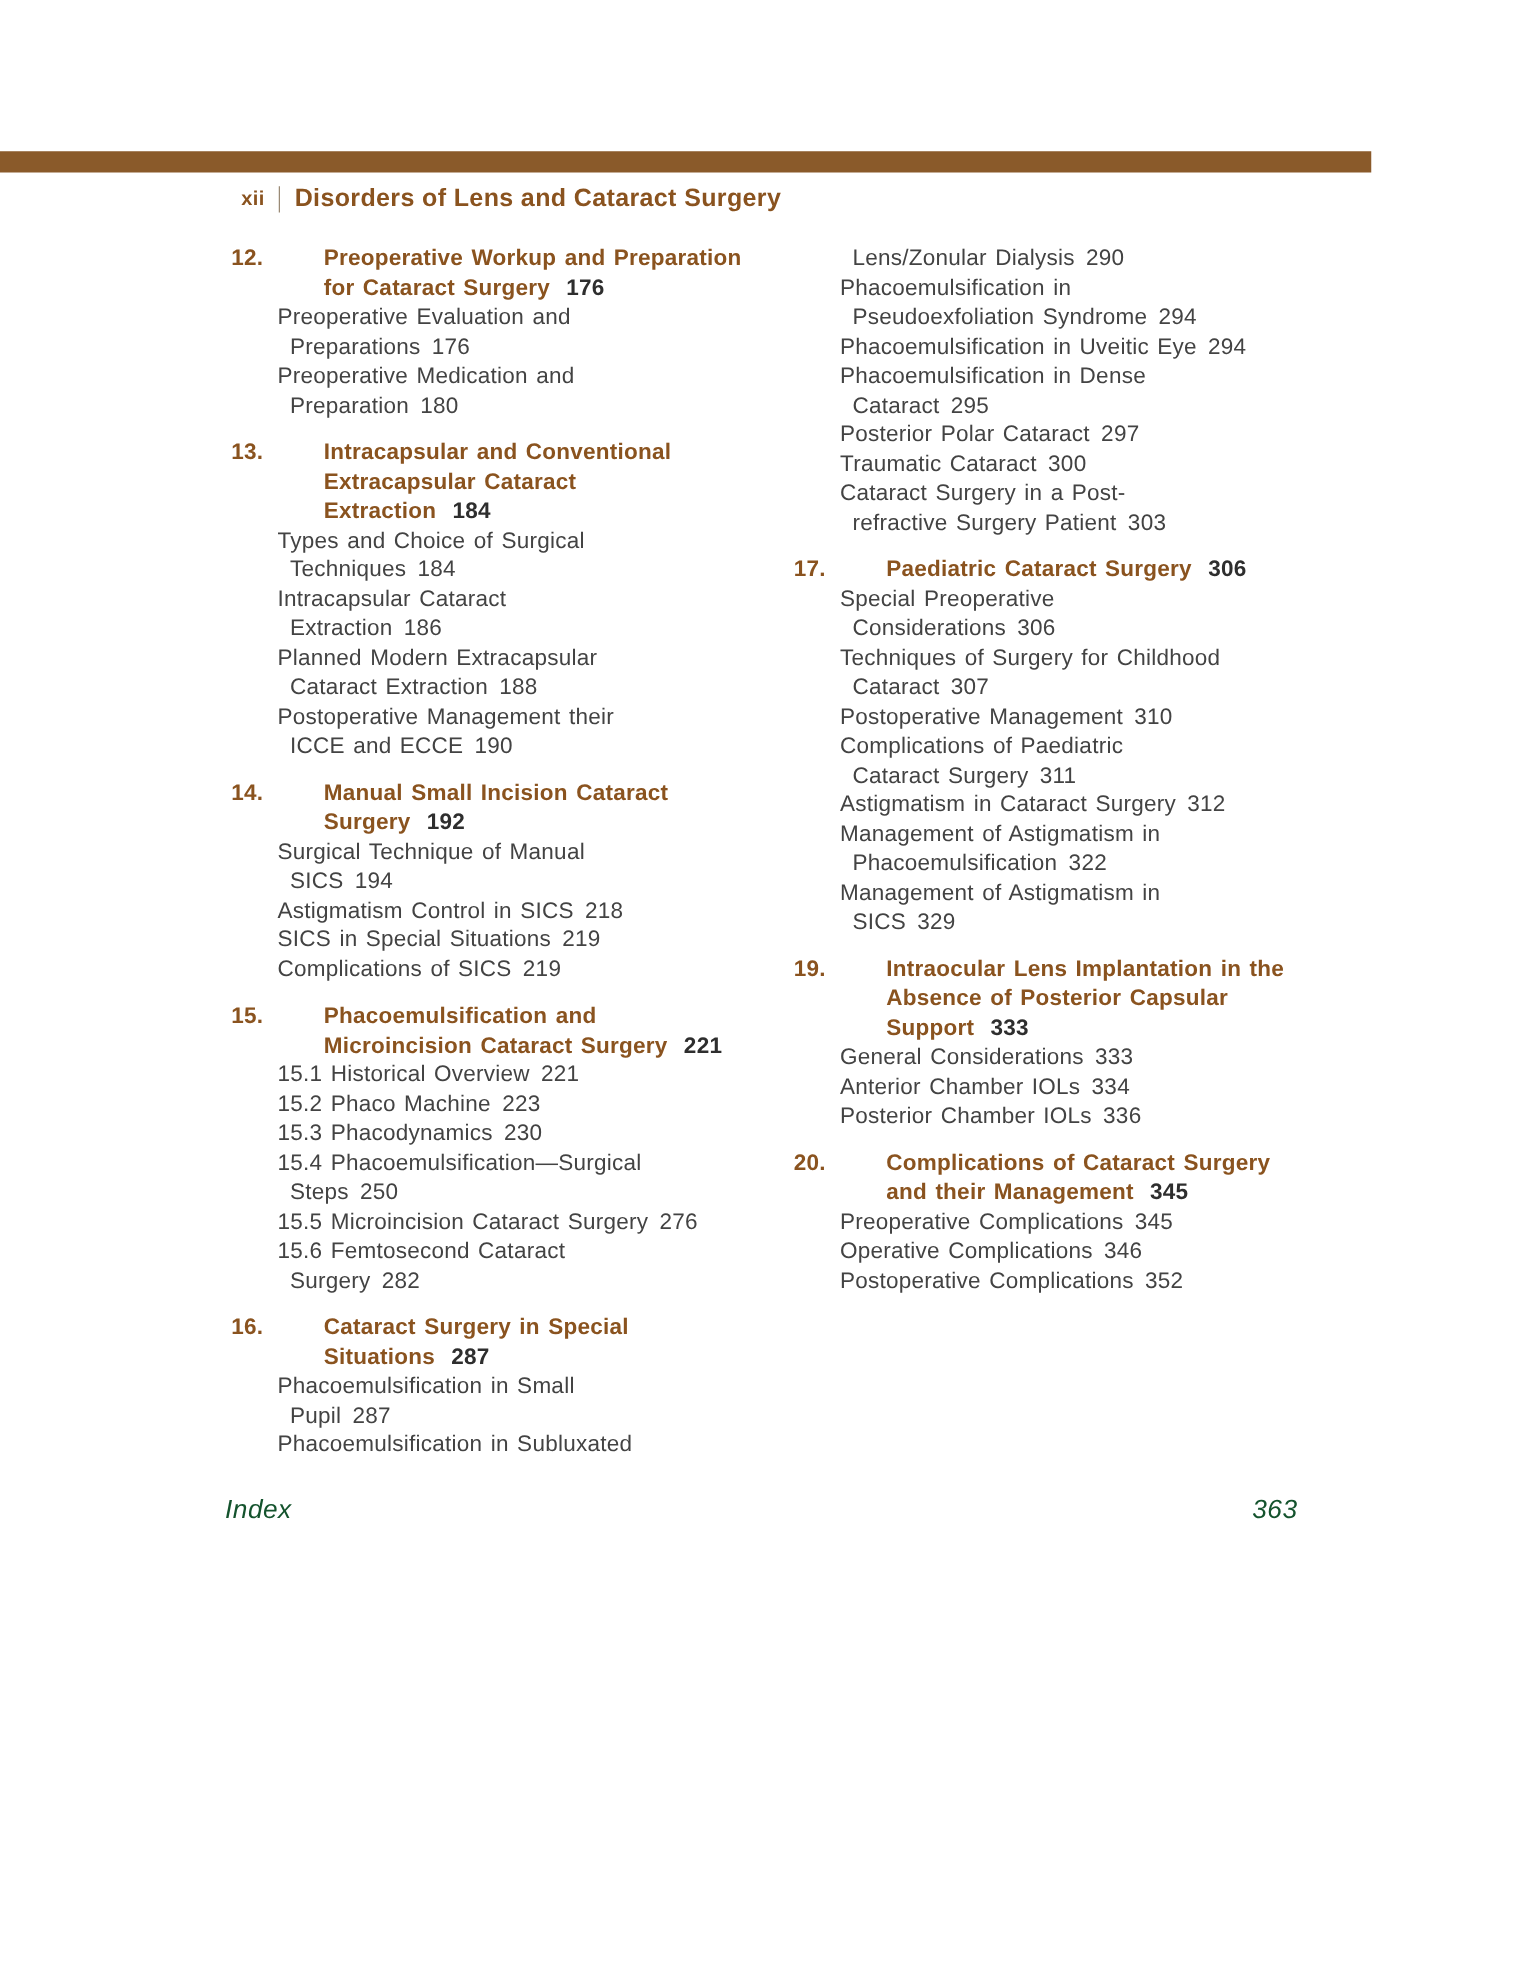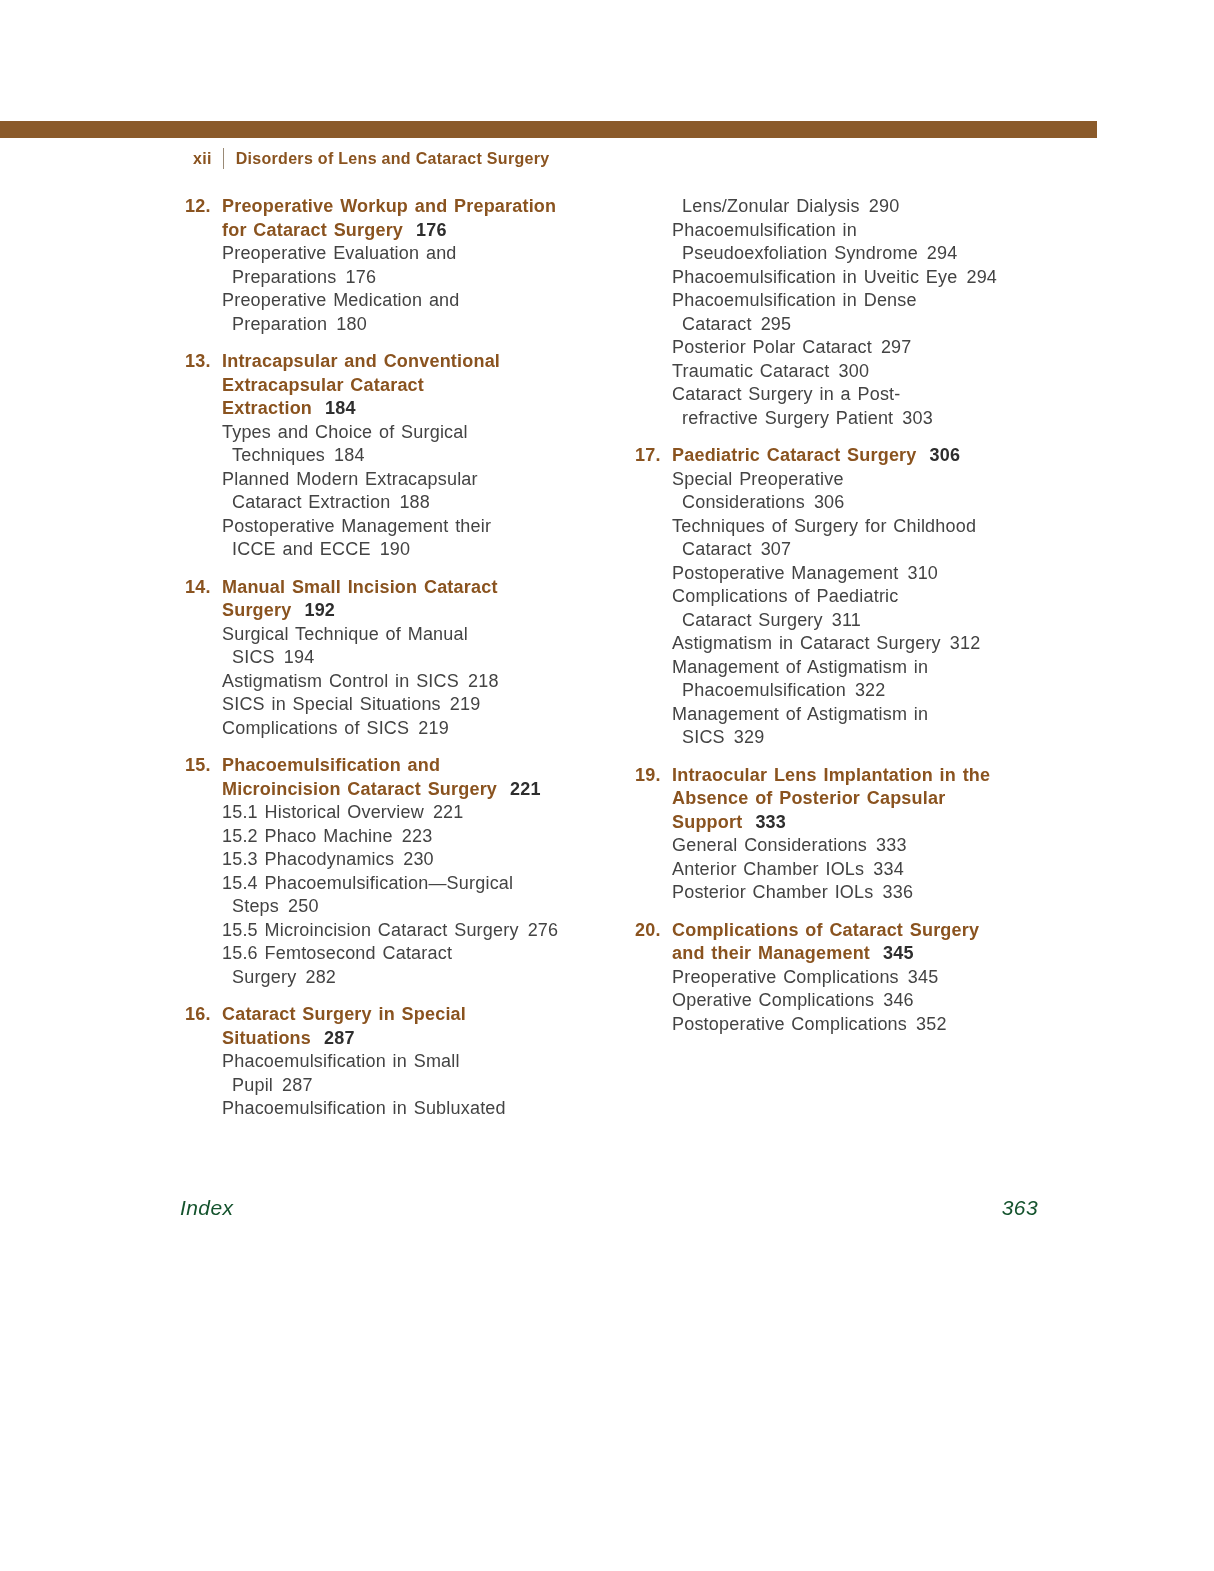--- a/index.html
+++ b/index.html
@@ -10,28 +10,28 @@
   *{box-sizing:border-box;}
   html,body{margin:0;padding:0;background:#ffffff;}
   body{font-family:"Liberation Sans",sans-serif;color:var(--body);}
   .page{position:relative;width:1214px;height:1404px;background:#ffffff;overflow:hidden;}
 
   .top-bar{position:absolute;top:121px;left:0;width:1097px;height:17px;background:var(--accent);}
 
   .running-head{position:absolute;top:148px;left:193px;display:flex;align-items:center;color:var(--heading);}
   .running-head .folio{font-weight:700;font-size:16px;letter-spacing:.3px;}
   .running-head .divider{display:inline-block;width:0;height:21px;border-left:1.5px solid #9a8a76;margin:0 12px 0 11px;}
-  .running-head .running-title{font-weight:700;font-size:16px;letter-spacing:.3px;}
+  .running-head .running-title{font-weight:700;font-size:20px;letter-spacing:.3px;}
 
   .toc{position:absolute;top:195px;left:185px;width:862px;display:flex;gap:38px;
        font-size:18px;line-height:23.5px;letter-spacing:.2px;word-spacing:1.5px;}
   .col{flex:1;min-width:0;}
 
   .entry .t{white-space:pre-line;margin-top:26px;}
-  .entry.chapter{display:flex;margin-top:14px;color:var(--heading);font-weight:700;}
+  .entry.chapter{display:flex;margin-top:14px;color:var(--heading);font-weight:700;gap:37px;}
   .col > .entry:first-child{margin-top:0;}
   .entry.chapter .num{flex:0 0 37px;}
   .entry.chapter .body{flex:1;min-width:0;}
   .entry.chapter .pg{color:#2e2e2e;font-weight:700;margin-left:13px;}
 
   .entry.section{padding-left:47px;text-indent:-10px;}
   .entry.section.cont{text-indent:0;}
   .entry.section .pg{margin-left:9px;margin-top:40px;}
 
   .footer{position:absolute;top:1196px;left:180px;width:858px;display:flex;justify-content:space-between;
@@ -69,20 +69,24 @@
     <span class="num">13.</span>
     <span class="body"><span class="t">Intracapsular and Conventional
 Extracapsular Cataract
 Extraction</span><span class="pg">184</span></span>
   </div>
         <div class="entry section">
     <span class="t">Types and Choice of Surgical
 Techniques</span><span class="pg">184</span>
   </div>
         <div class="entry section">
+    <span class="t">Intracapsular Cataract
+Extraction</span><span class="pg">186</span>
+  </div>
+        <div class="entry section">
     <span class="t">Planned Modern Extracapsular
 Cataract Extraction</span><span class="pg">188</span>
   </div>
         <div class="entry section">
     <span class="t">Postoperative Management their
 ICCE and ECCE</span><span class="pg">190</span>
   </div>
         <div class="entry chapter">
     <span class="num">14.</span>
     <span class="body"><span class="t">Manual Small Incision Cataract

